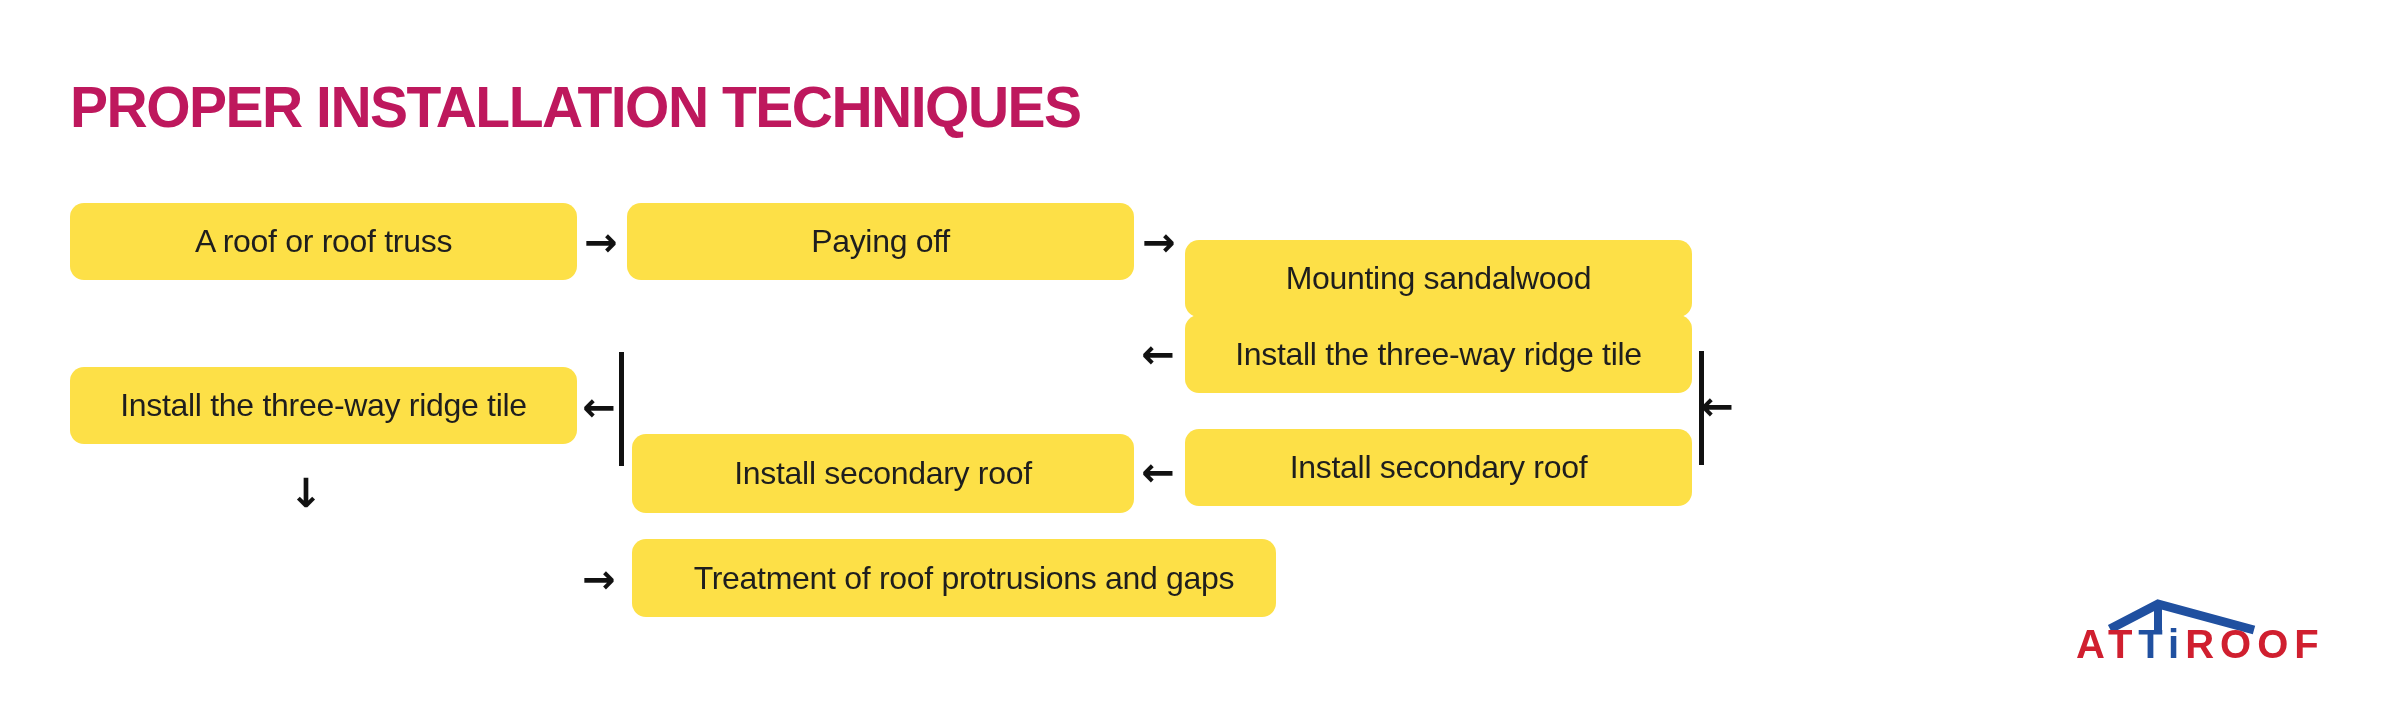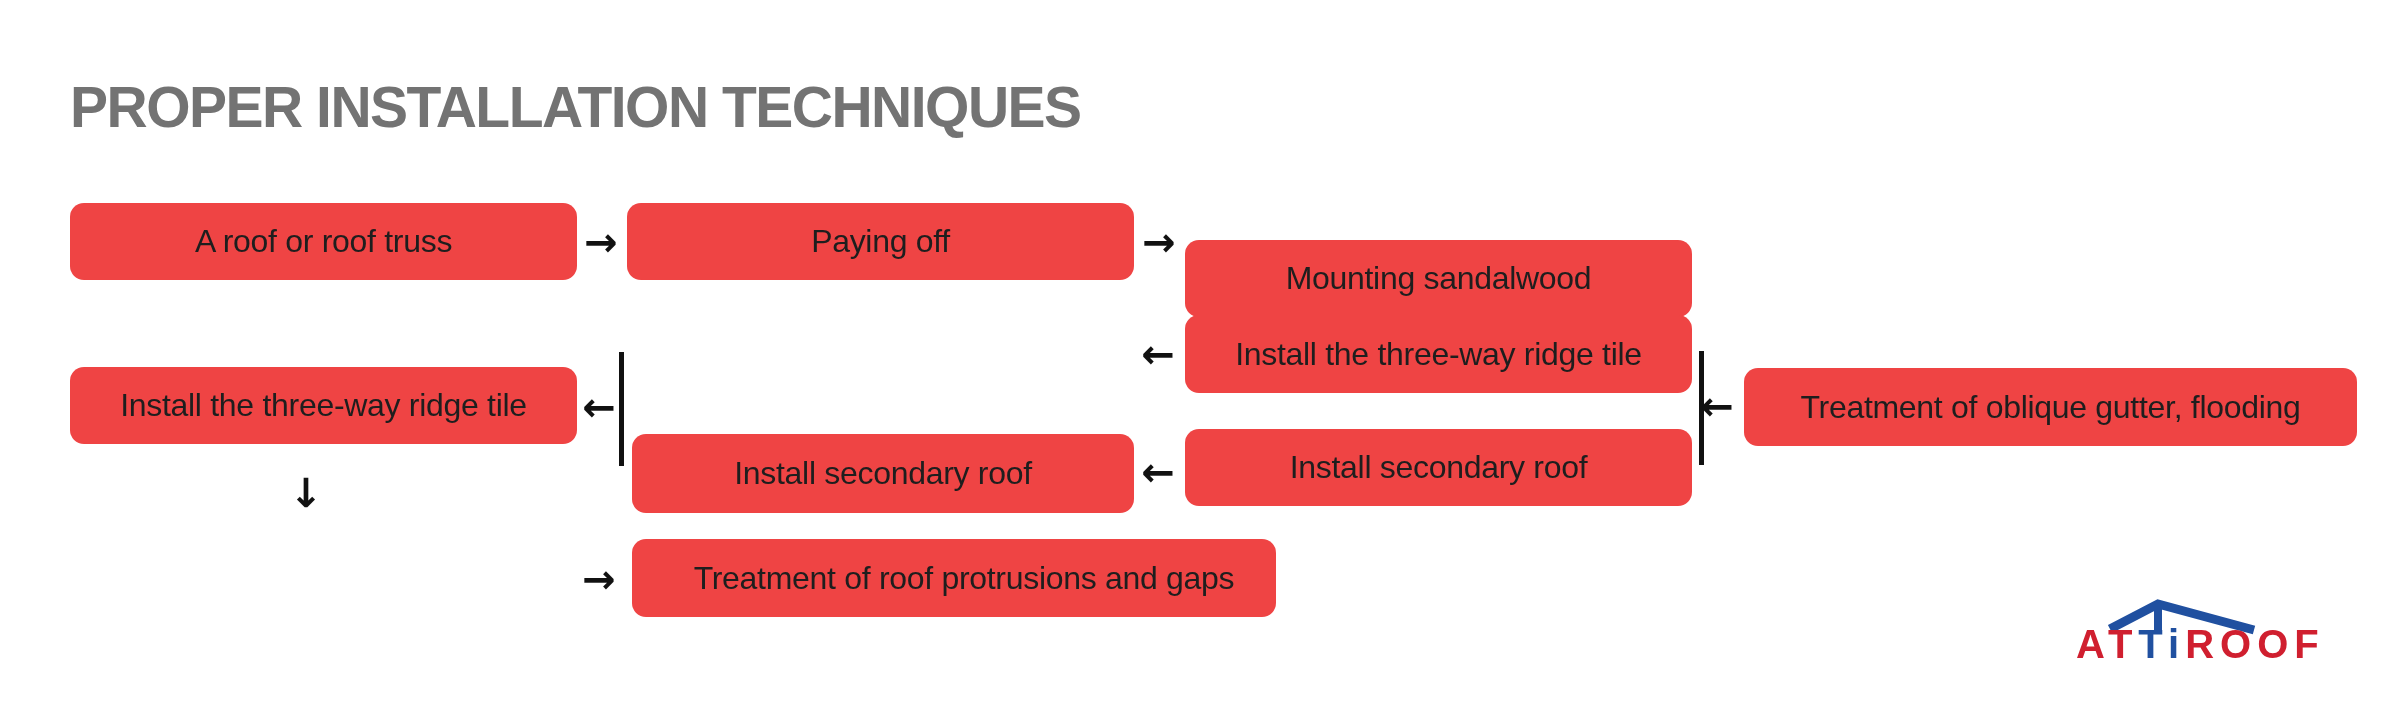--- a/index.html
+++ b/index.html
@@ -9,26 +9,26 @@
     background:#ffffff;
     overflow:hidden;
     font-family:"Liberation Sans","DejaVu Sans",sans-serif;
   }
   .title{
     position:absolute;
     left:70px;top:74px;
     font-size:57px;
     font-weight:700;
     letter-spacing:-1.5px;
-    color:#737373;
+    color:#be185d;
     white-space:nowrap;
   }
   .node{
     position:absolute;
-    background:#ef4444;
+    background:#fde047;
     border-radius:14px;
     display:flex;
     align-items:center;
     justify-content:center;
     font-size:32px;
     letter-spacing:-0.3px;
     color:#1e1e1e;
     white-space:nowrap;
     text-align:center;
   }
@@ -102,21 +102,20 @@
   <div class="arrow" id="ar1">→</div>
   <div class="node" id="n1">Paying off</div>
   <div class="arrow" id="ar2">→</div>
   <div class="node" id="n2">Mounting sandalwood</div>
 
   <div class="arrow" id="ar3">←</div>
   <div class="node" id="n4">Install the three-way ridge tile</div>
 
   <div class="vline" id="lineR"></div>
   <div class="arrow" id="ar6">←</div>
-  <div class="node" id="n5">Treatment of oblique gutter, flooding</div>
 
   <div class="node" id="n6">Install the three-way ridge tile</div>
   <div class="arrow" id="ar5">←</div>
   <div class="vline" id="lineL"></div>
 
   <div class="node" id="n7">Install secondary roof</div>
   <div class="arrow" id="ar4">←</div>
   <div class="node" id="n8">Install secondary roof</div>
 
   <div class="arrow" id="ar7">↓</div>

